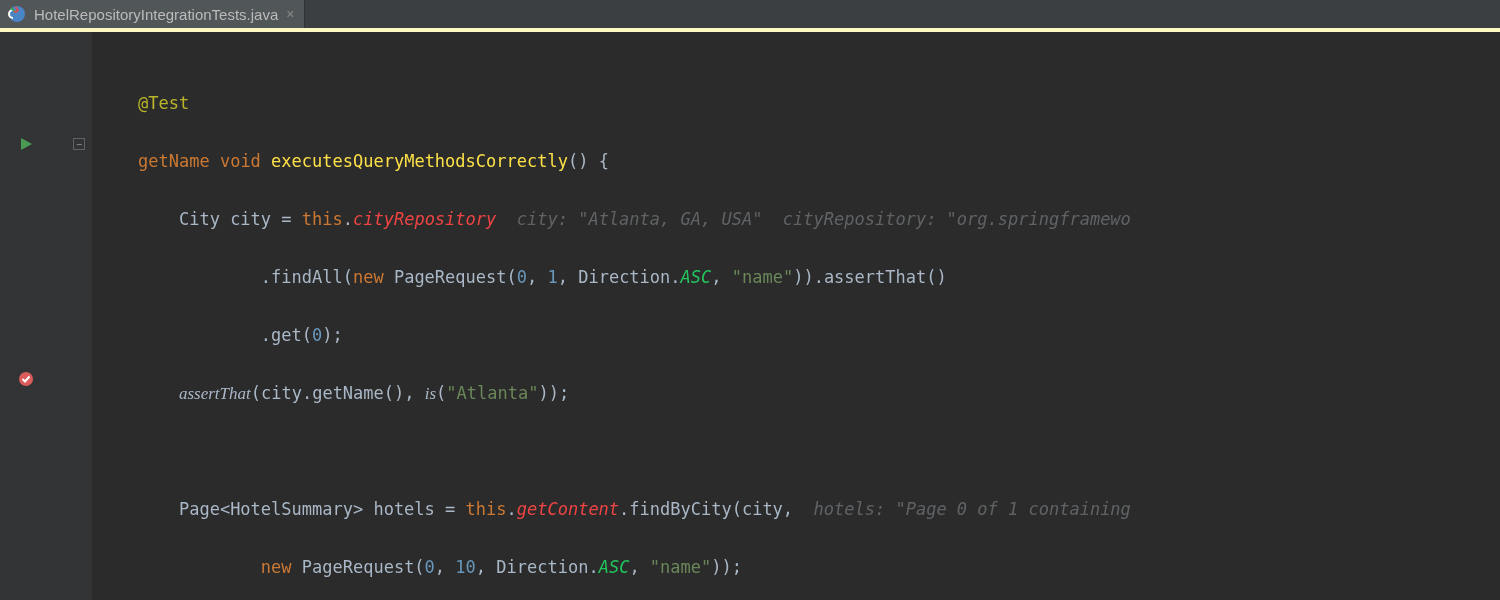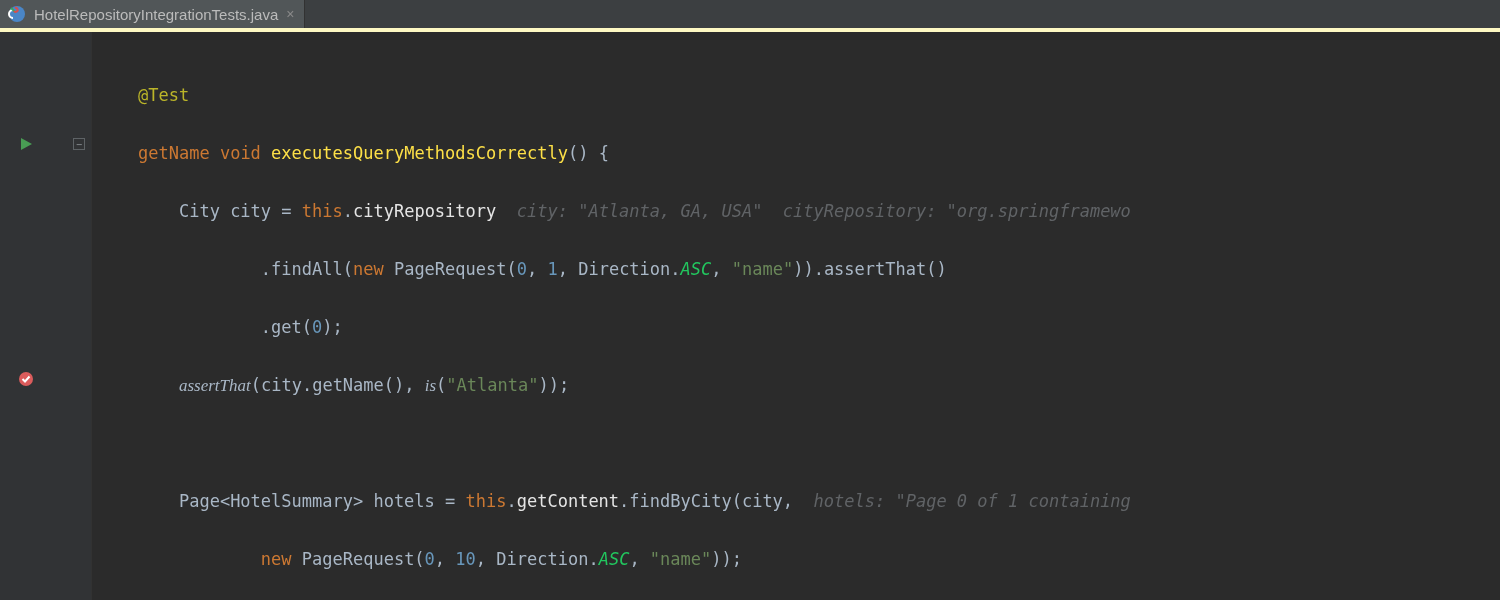--- a/index.html
+++ b/index.html
@@ -60,33 +60,33 @@
     right: 6px;
     width: 12px; height: 12px;
     border: 1px solid #5e6366;
     background: #313335;
     display: flex; align-items: center; justify-content: center;
     font-size: 10px; color: #8a8f93;
   }
   .code-area {
     position: relative;
     flex: 1;
-    padding-top: 20px;
+    padding-top: 28px;
     white-space: pre;
     overflow: hidden;
   }
   .line {
     position: relative;
     padding-left: 46px;
     height: 29px;
   }
   .k-ann { color: #bbb529; }
   .k-kw  { color: #cc7832; }
   .k-fn  { color: #fde047; }
-  .k-fld { color: #e5e5e5; }
+  .k-fld { color: #ef4444; font-style: italic; }
   .k-str { color: #6a8759; }
   .k-num { color: #6897bb; }
   .k-stc { color: #22c55e; font-style: italic; }
   .k-hint{ color: #606366; font-style: italic; }
   .it { font-style: italic; font-family: Liberation Serif, serif; }
 </style>
 </head>
 <body>
 
 <div class="tabbar">

